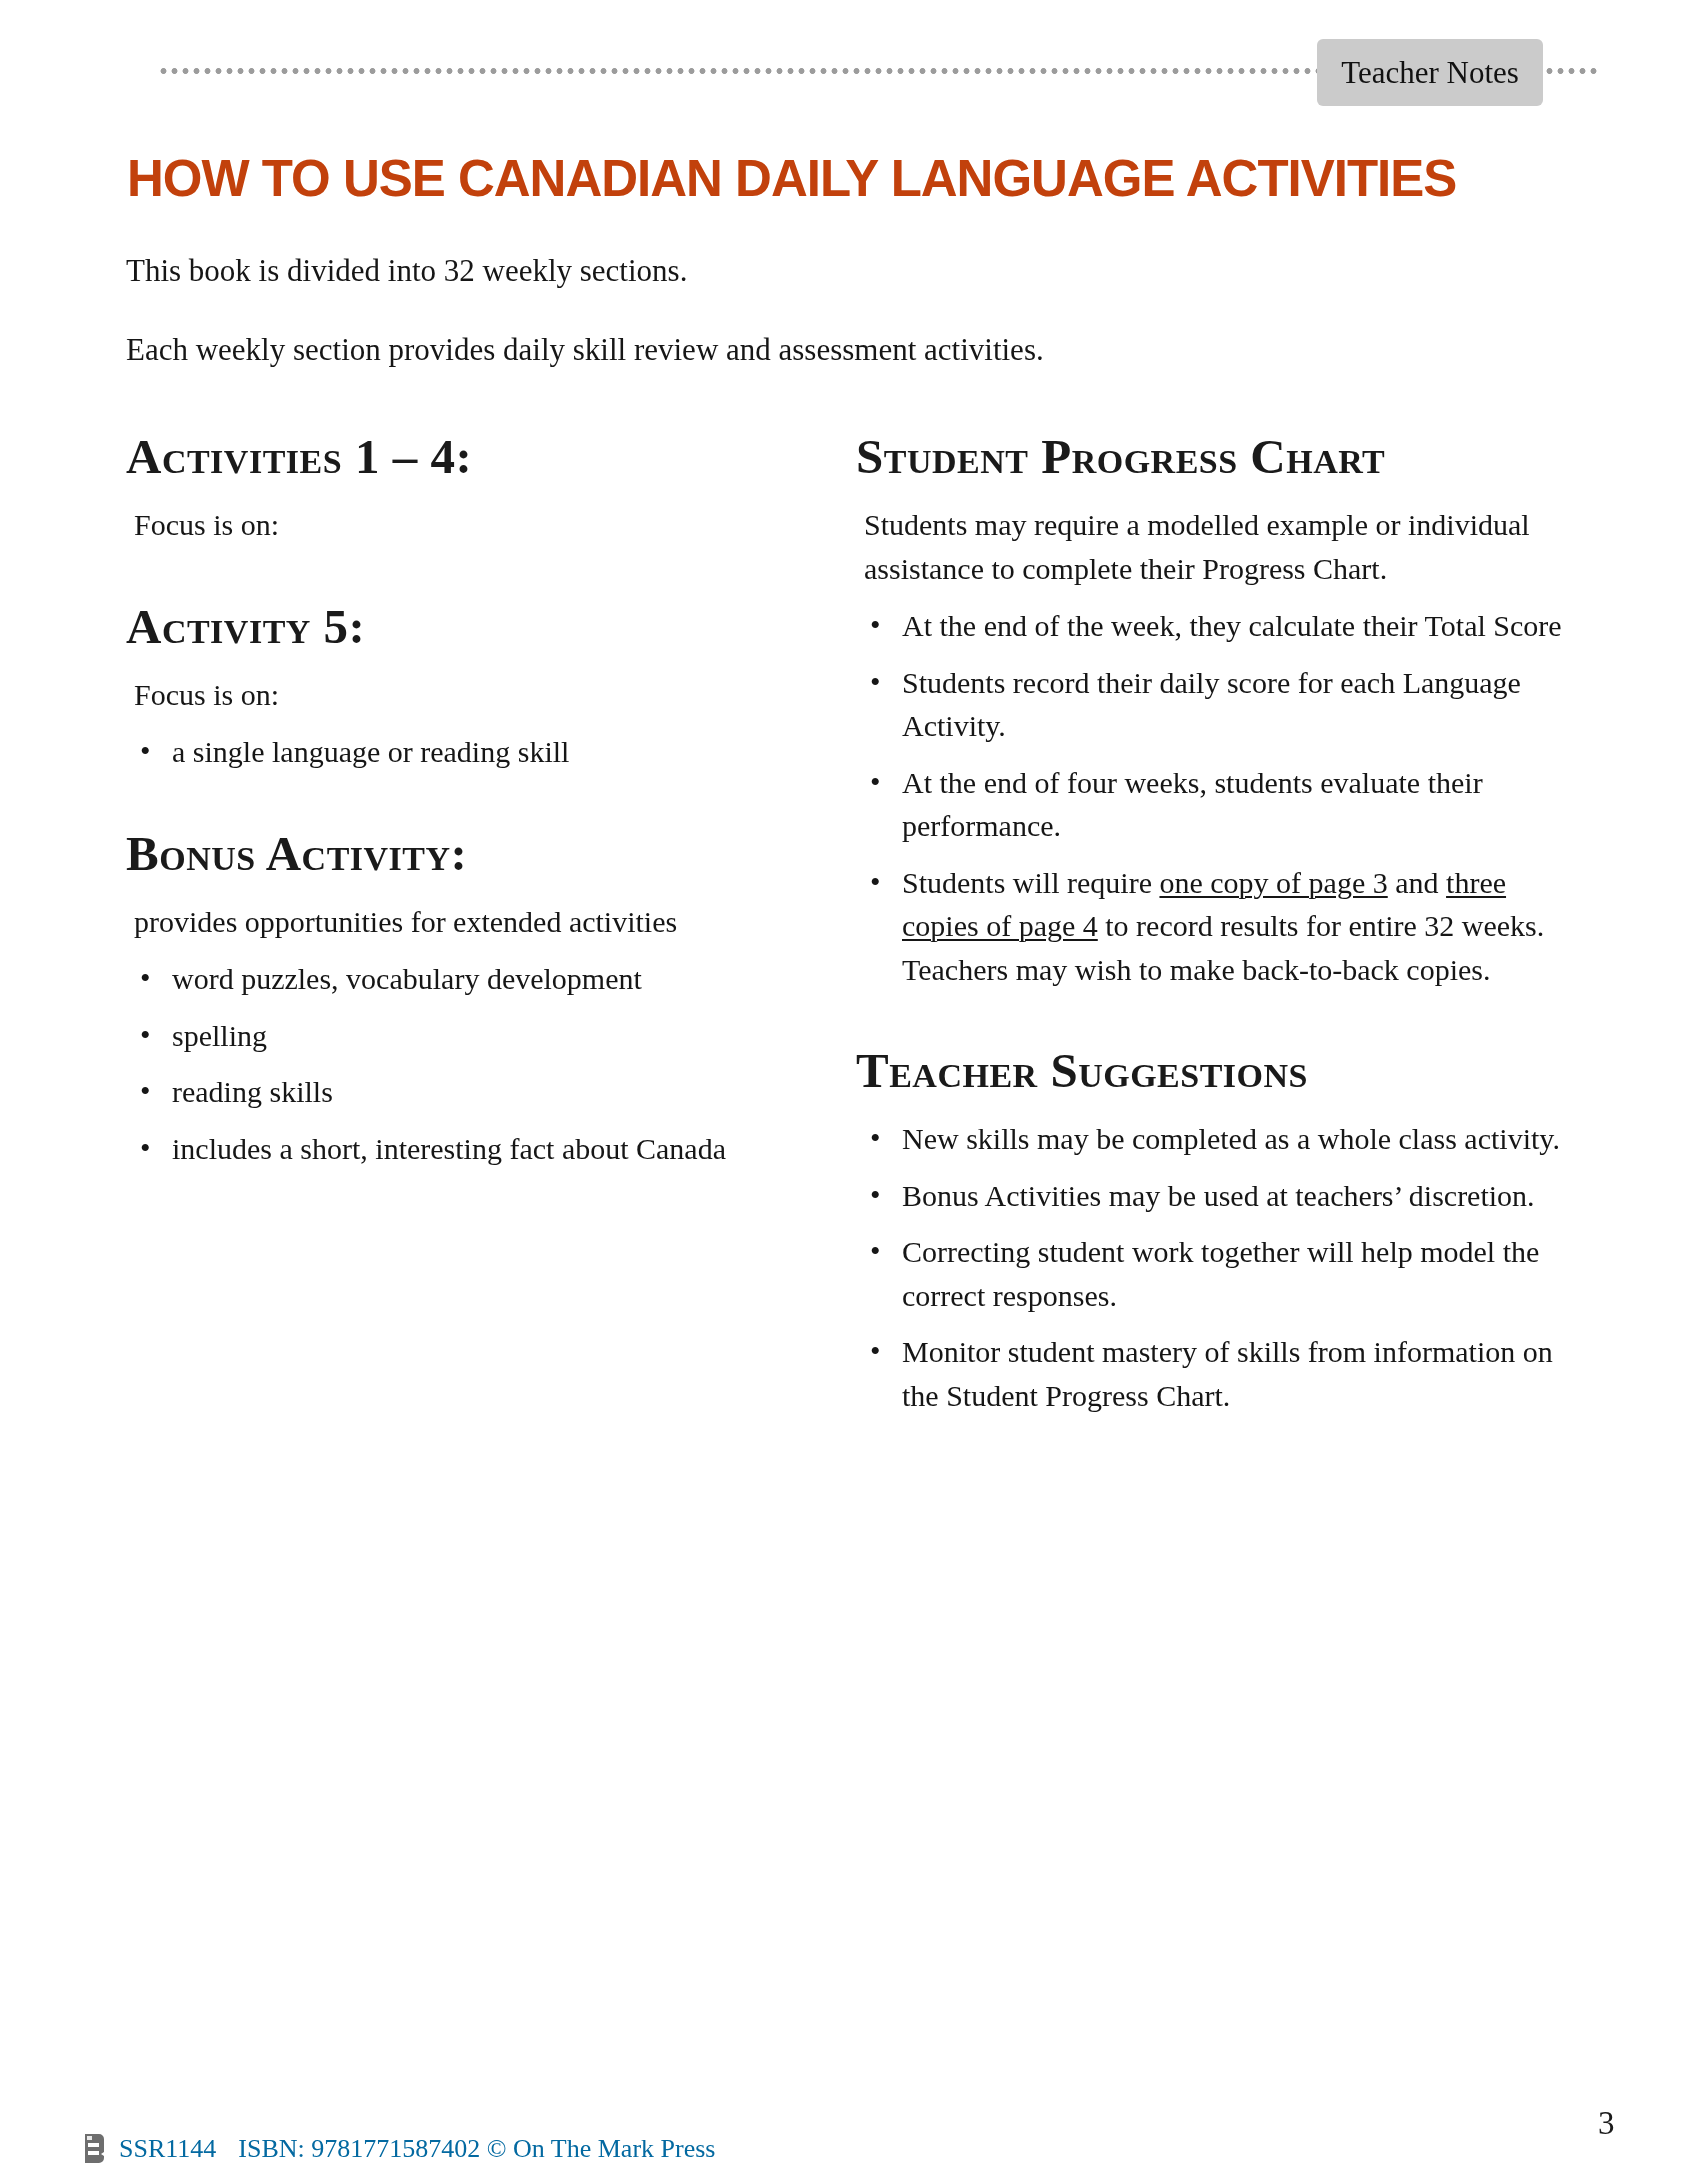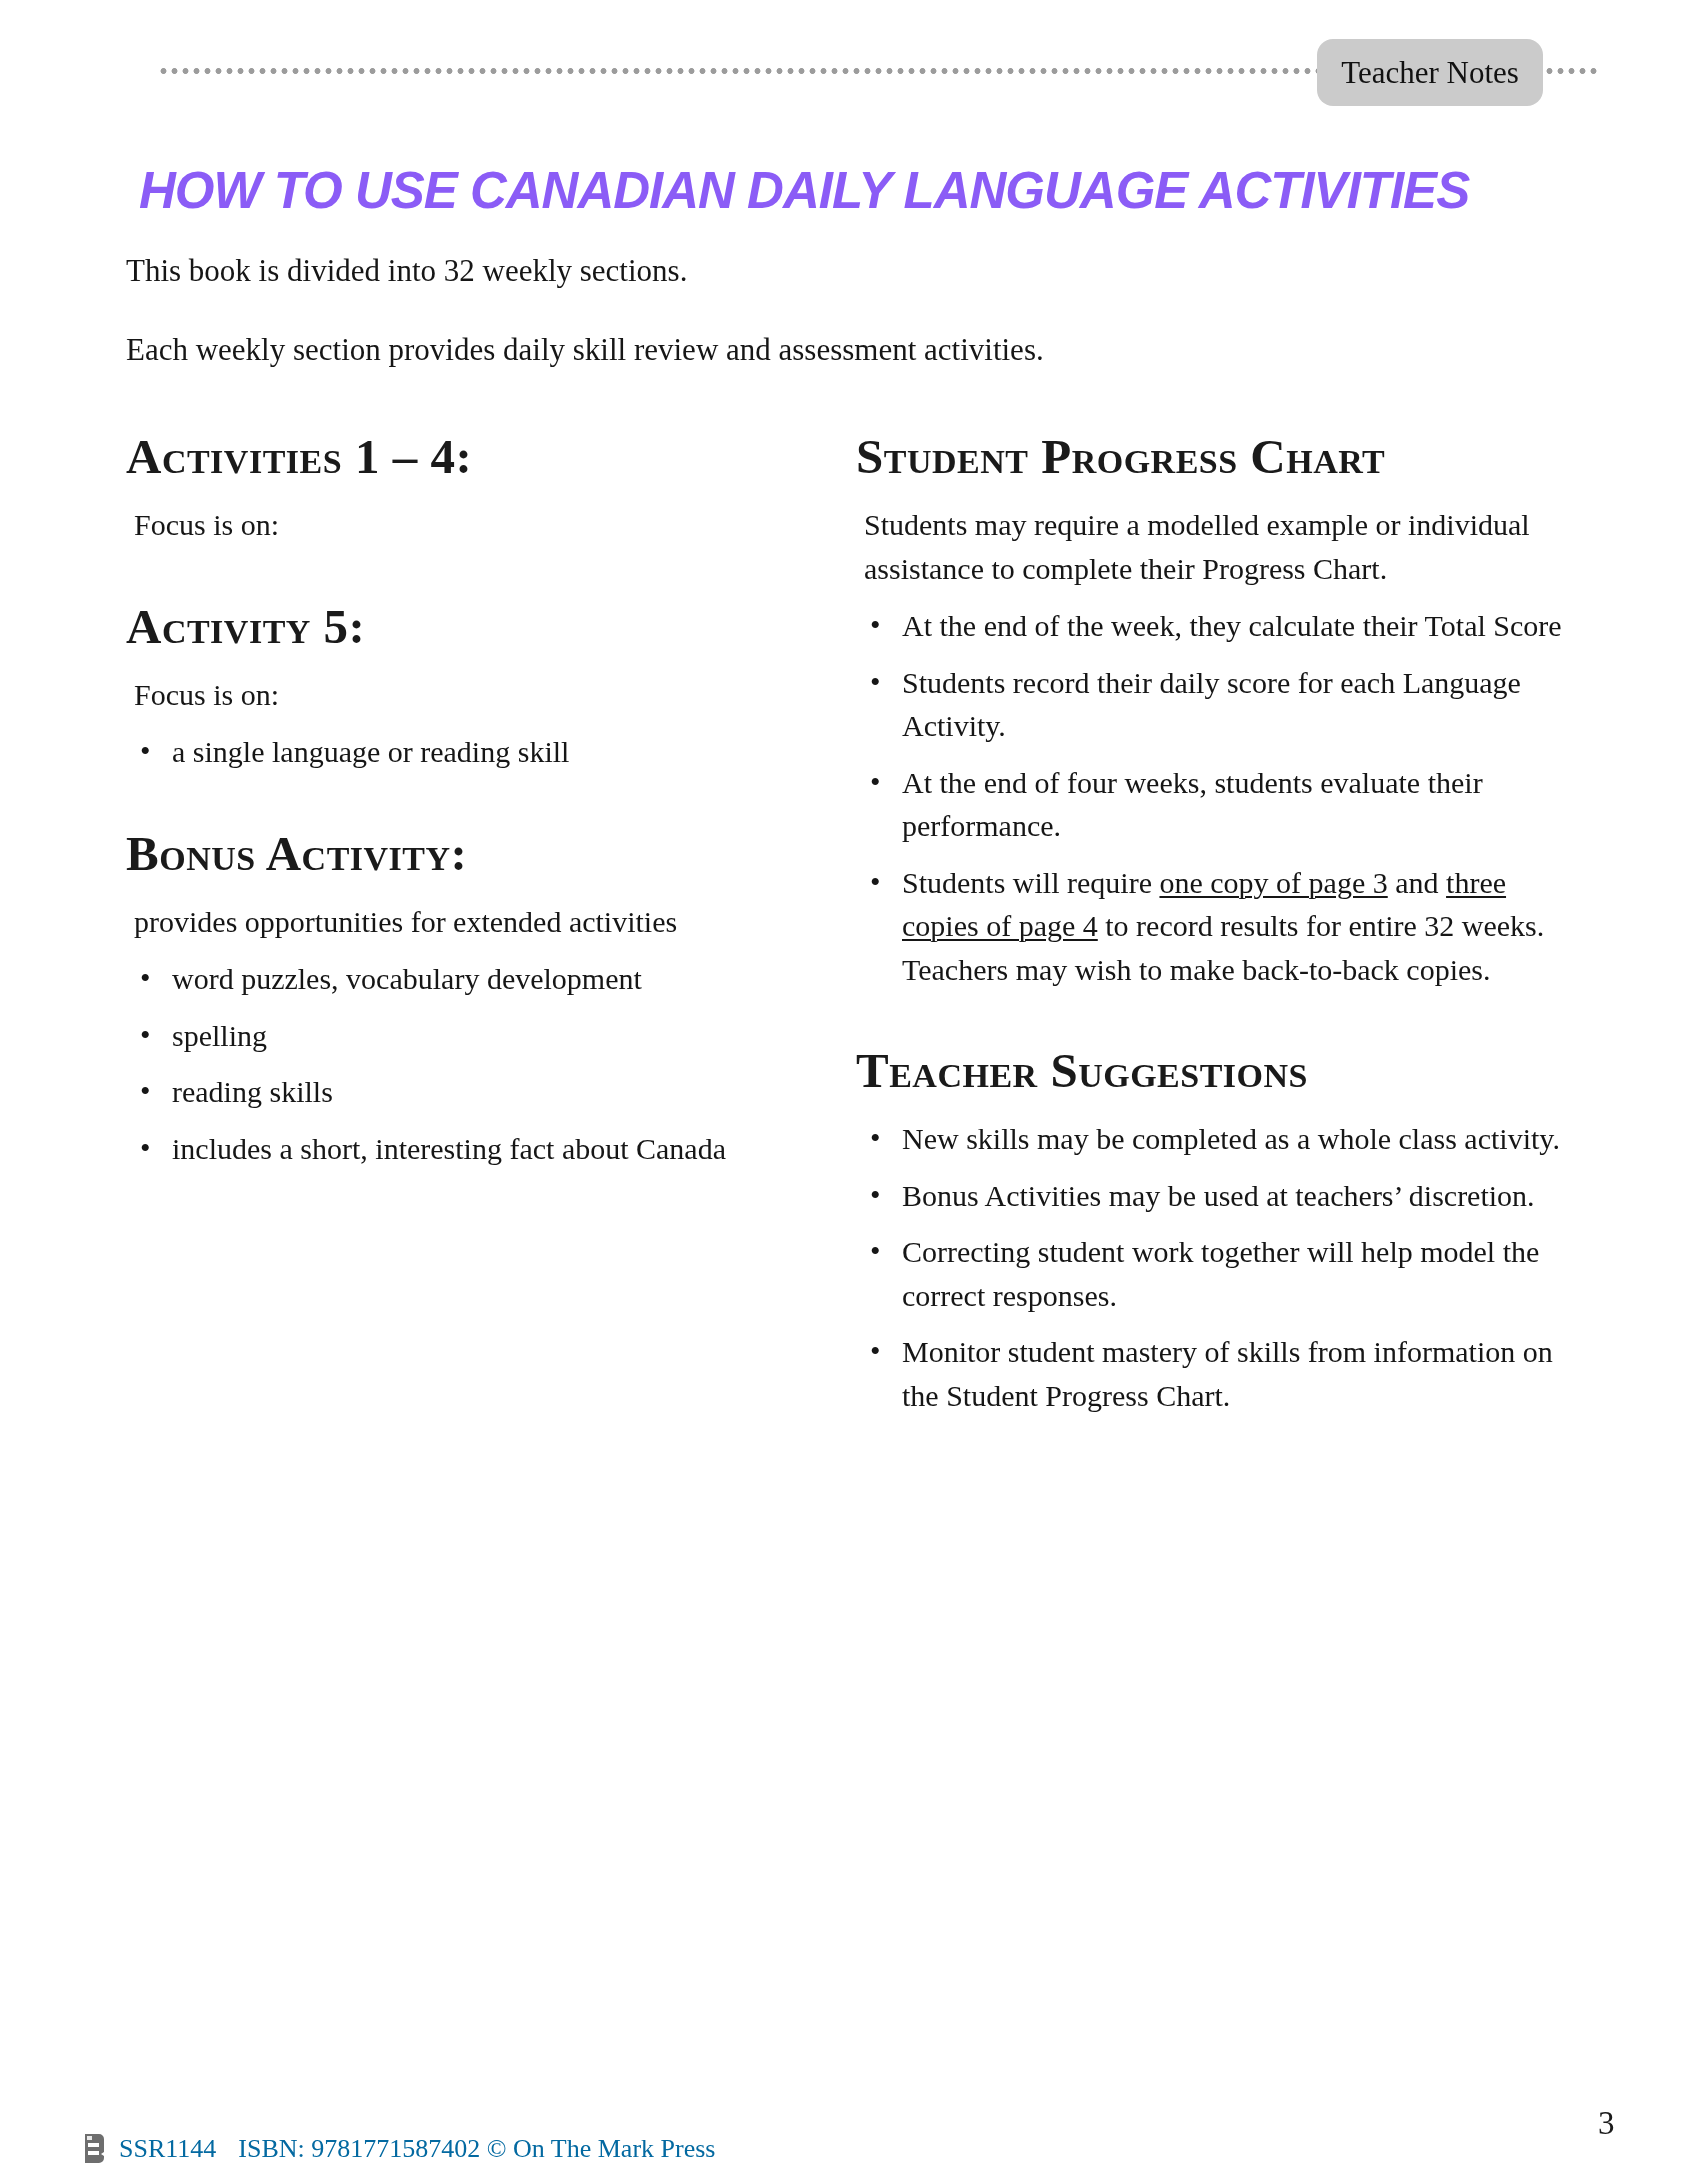--- a/index.html
+++ b/index.html
@@ -21,40 +21,39 @@
     background-size:11px 12px;
     background-repeat:repeat-x;
     background-position:0 center;
   }
   .tab-badge {
     position:absolute;
     left:1317px; top:39px;
     height:67px;
     min-width:226px;
     background:#cbcbcb;
-    border-radius:16px;
+    border-radius:6px;
     display:flex; align-items:center; justify-content:center;
     font-size:31px;
     color:#111;
     z-index:2;
     padding:0 24px;
     box-sizing:border-box;
   }
 
   .page-title {
     position:absolute;
     left:123px; top:145px;
-    margin:16px;
+    margin:4px;
     font-family:"Liberation Sans", sans-serif;
     font-weight:bold;
     font-size:51px;
     letter-spacing:-1px;
-    color:#8b5cf6;
+    color:#c2410c;
     white-space:nowrap;
-    font-style:italic;
   }
 
   .intro {
     position:absolute;
     left:126px; top:249px;
     width:1436px;
     font-size:31px;
     line-height:1.45;
   }
   .intro p { margin:0 0 34px 0; }

